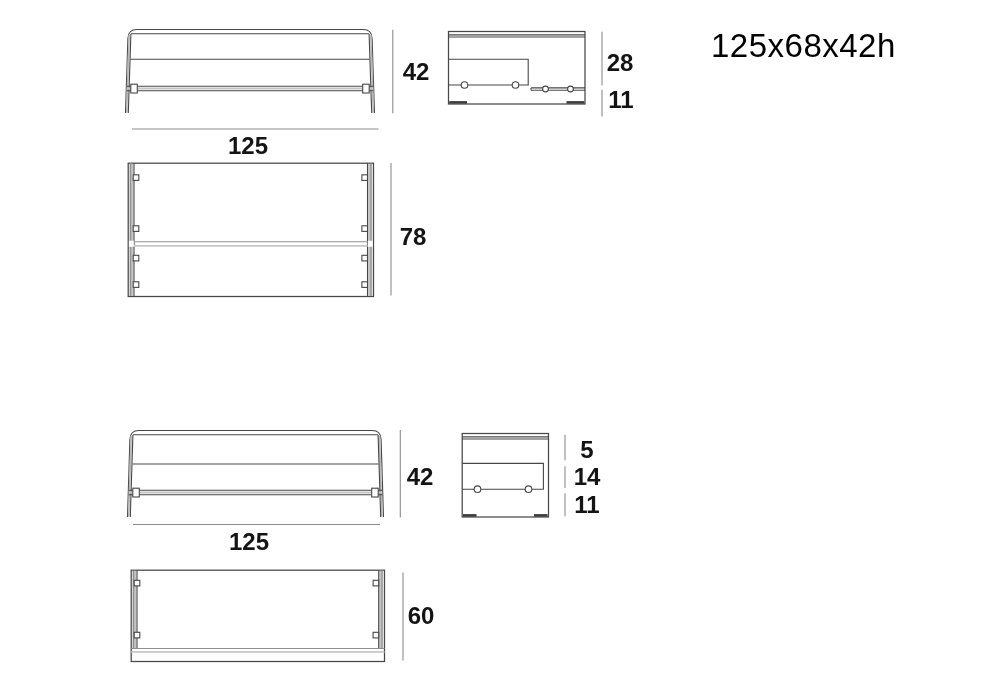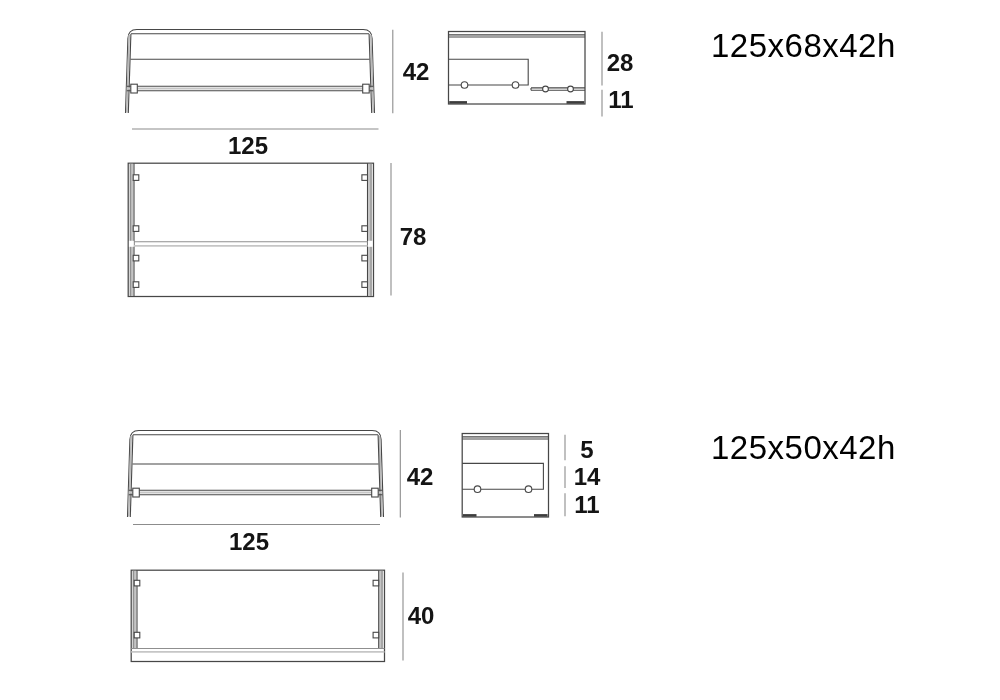--- a/index.html
+++ b/index.html
@@ -163,22 +163,21 @@
   </svg>
 
   <div class="product-title" style="left:711px; top:27px;">125x68x42h</div>
 
   <div class="dim-label" style="left:416px; top:72px;">42</div>
   <div class="dim-label" style="left:248px; top:146px;">125</div>
   <div class="dim-label" style="left:620px; top:63px;">28</div>
   <div class="dim-label" style="left:621px; top:100px;">11</div>
   <div class="dim-label" style="left:413px; top:237px;">78</div>
 
-  <div class="product-title" style="left:711px; top:429px;">125x50x42h</div>
 
   <div class="dim-label" style="left:420px; top:477px;">42</div>
   <div class="dim-label" style="left:249px; top:542px;">125</div>
   <div class="dim-label" style="left:587px; top:450px;">5</div>
   <div class="dim-label" style="left:587px; top:477px;">14</div>
   <div class="dim-label" style="left:587px; top:505px;">11</div>
-  <div class="dim-label" style="left:421px; top:616px;">40</div>
+  <div class="dim-label" style="left:421px; top:616px;">60</div>
 
 </div>
 
 </body></html>

